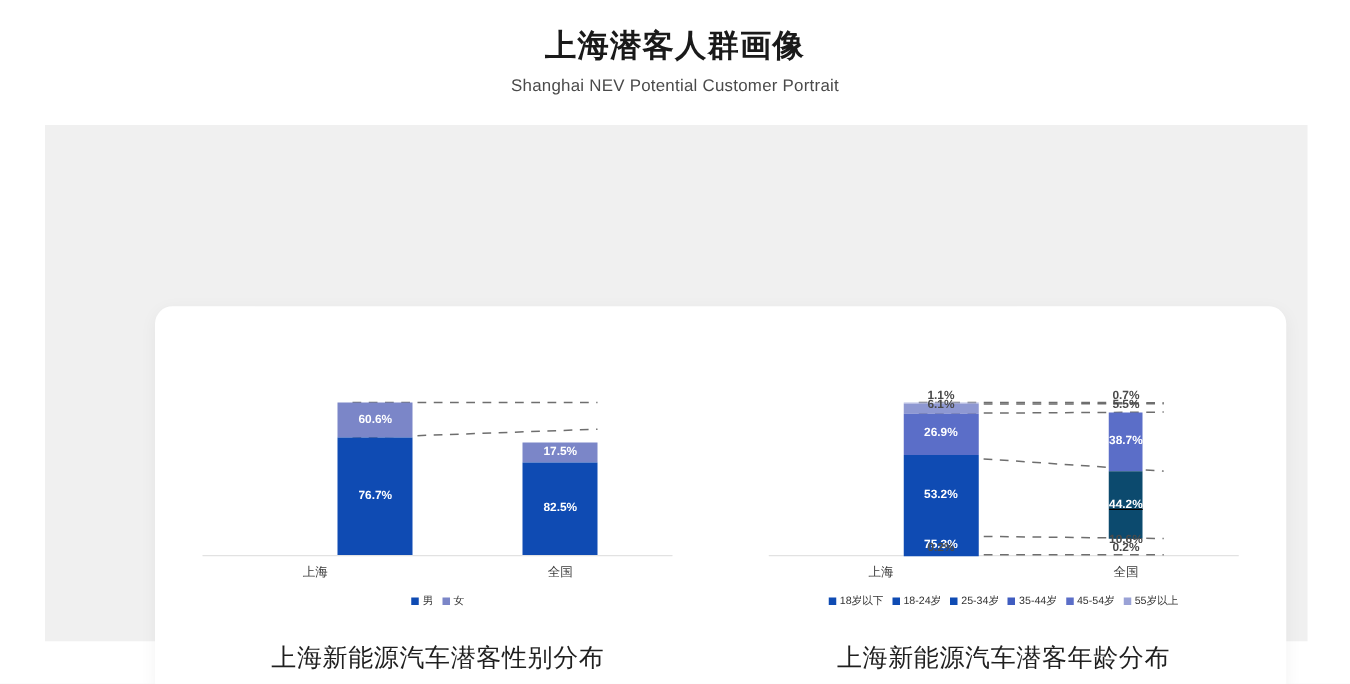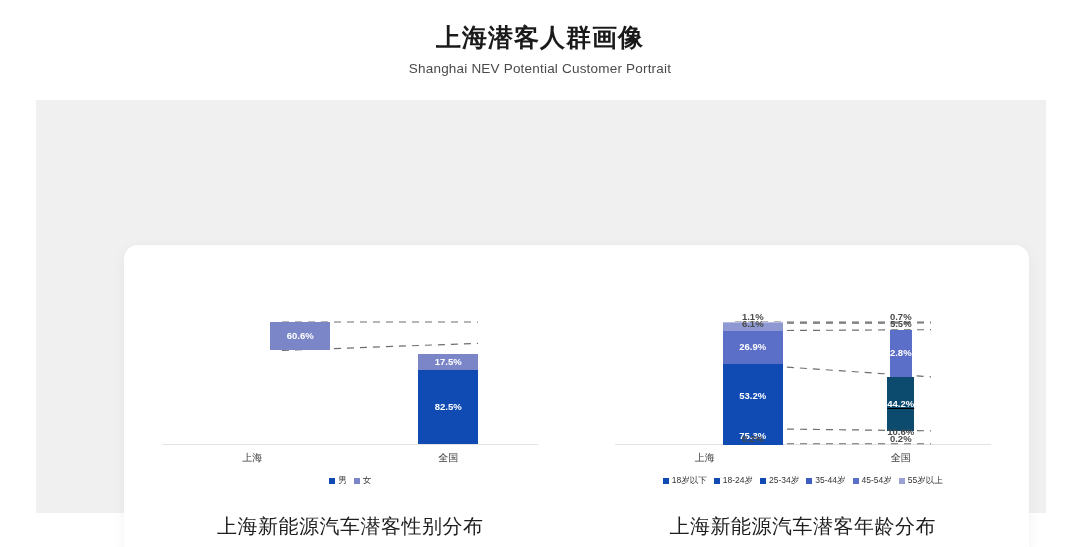--- a/index.html
+++ b/index.html
@@ -91,20 +91,23 @@
           <div class="plot-inner" id="gender-plot">
             <div class="axis-line"></div>
             <svg class="connector" id="gender-connector" viewBox="0 0 340 200">
                 <line x1="102" y1="105.426" x2="298" y2="98.35000000000001" stroke="#6e6e6e" stroke-width="1.2" stroke-dasharray="7 6"></line>
                 <line x1="102" y1="77" x2="298" y2="77" stroke="#6e6e6e" stroke-width="1.2" stroke-dasharray="7 6"></line>
               </svg>
 
             <div class="bar left-bar" id="gender-bar-0" style="height: 122px;">
                 <div class="seg" style="height: 28.426px; background: rgb(123, 134, 200);">
                   <span class="seg-label" style="color: rgb(255, 255, 255);">60.6%</span>
+                </div>
+                <div class="seg" style="height: 93.574px; background: rgb(15, 75, 179);">
+                  <span class="seg-label" style="color: rgb(255, 255, 255);">76.7%</span>
                 </div>
               </div>
             <div class="bar right-bar" id="gender-bar-1" style="height: 90px;">
                 <div class="seg" style="height: 21.35px; background: rgb(123, 134, 200);">
                   <span class="seg-label" style="color: rgb(255, 255, 255);">17.5%</span>
                 </div>
                 <div class="seg" style="height: 100.65px; background: rgb(15, 75, 179);">
                   <span class="seg-label" style="color: rgb(255, 255, 255);">82.5%</span>
                 </div>
               </div>
@@ -160,21 +163,21 @@
                 </div>
               </div>
             <div class="bar right-bar" id="age-bar-1" style="height: 122px; align-items: center;">
                 <div class="seg" style="height: 0.854px; background: rgb(182, 189, 228);">
                   <span class="seg-label tiny-out" style="color: rgb(74, 74, 74); top: -10px;">0.7%</span>
                 </div>
                 <div class="seg" style="height: 6.71px; background: rgb(142, 152, 210);">
                   <span class="seg-label tiny-out" style="color: rgb(74, 74, 74); top: -4px;">5.5%</span>
                 </div>
                 <div class="seg" style="height: 47.214px; background: rgb(91, 110, 200);">
-                  <span class="seg-label" style="color: rgb(255, 255, 255);">2.8%</span>
+                  <span class="seg-label" style="color: rgb(255, 255, 255);">38.7%</span>
                 </div>
                 <div class="seg" style="height: 53.924px; background: #0c4a6e; text-decoration: underline;">
                   <span class="seg-label" style="color: rgb(255, 255, 255);">44.2%</span>
                 </div>
                 <div class="seg" style="height: 12.932px; background: rgb(15, 75, 179);">
                   <span class="seg-label tiny-out" style="color: rgb(74, 74, 74); top: -4px;">10.6%</span>
                 </div>
                 <div class="seg" style="height: 0.244px; background: rgb(15, 75, 179);">
                   <span class="seg-label tiny-out" style="color: rgb(74, 74, 74); top: -10px;">0.2%</span>
                 </div>

